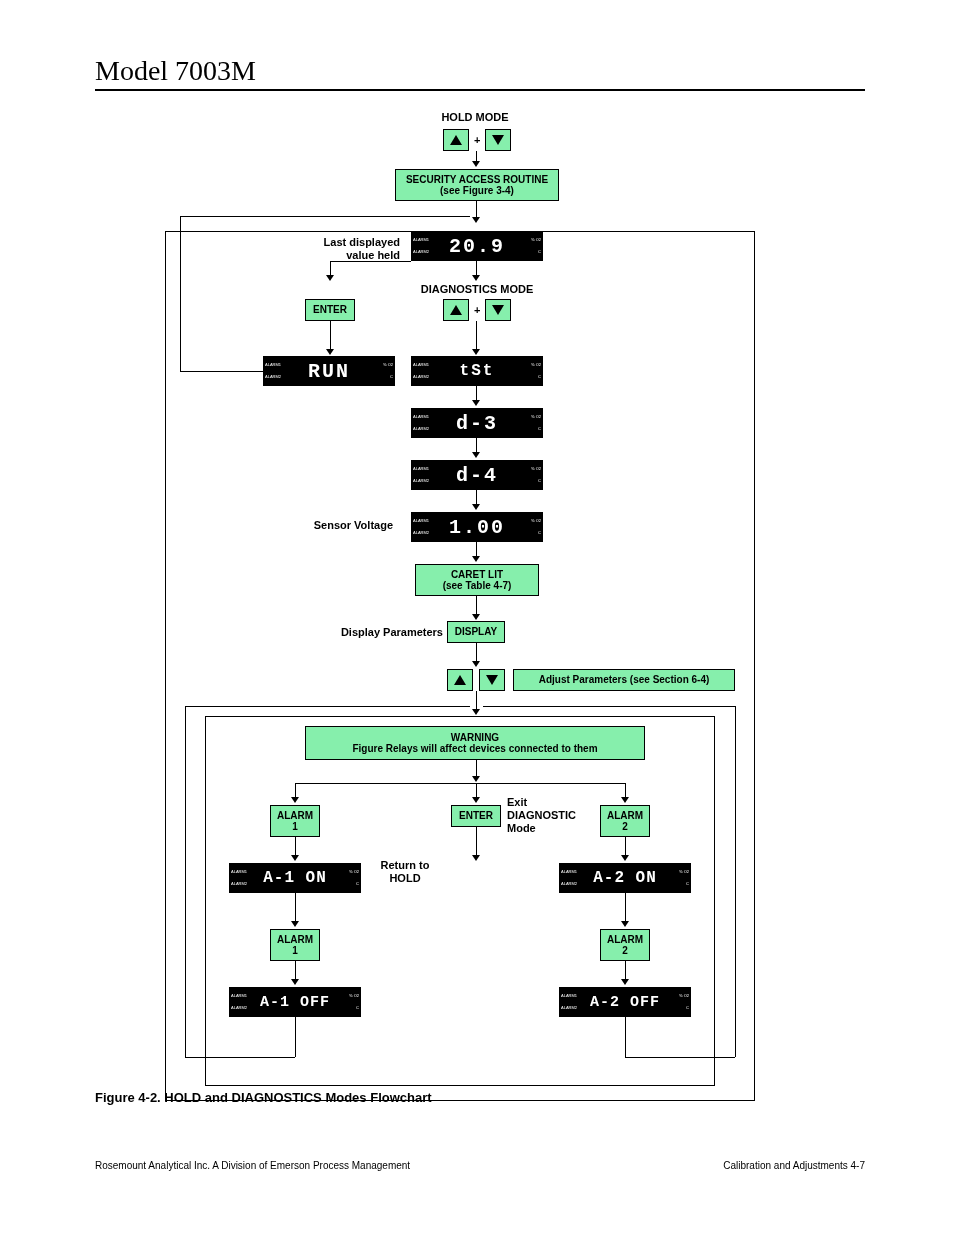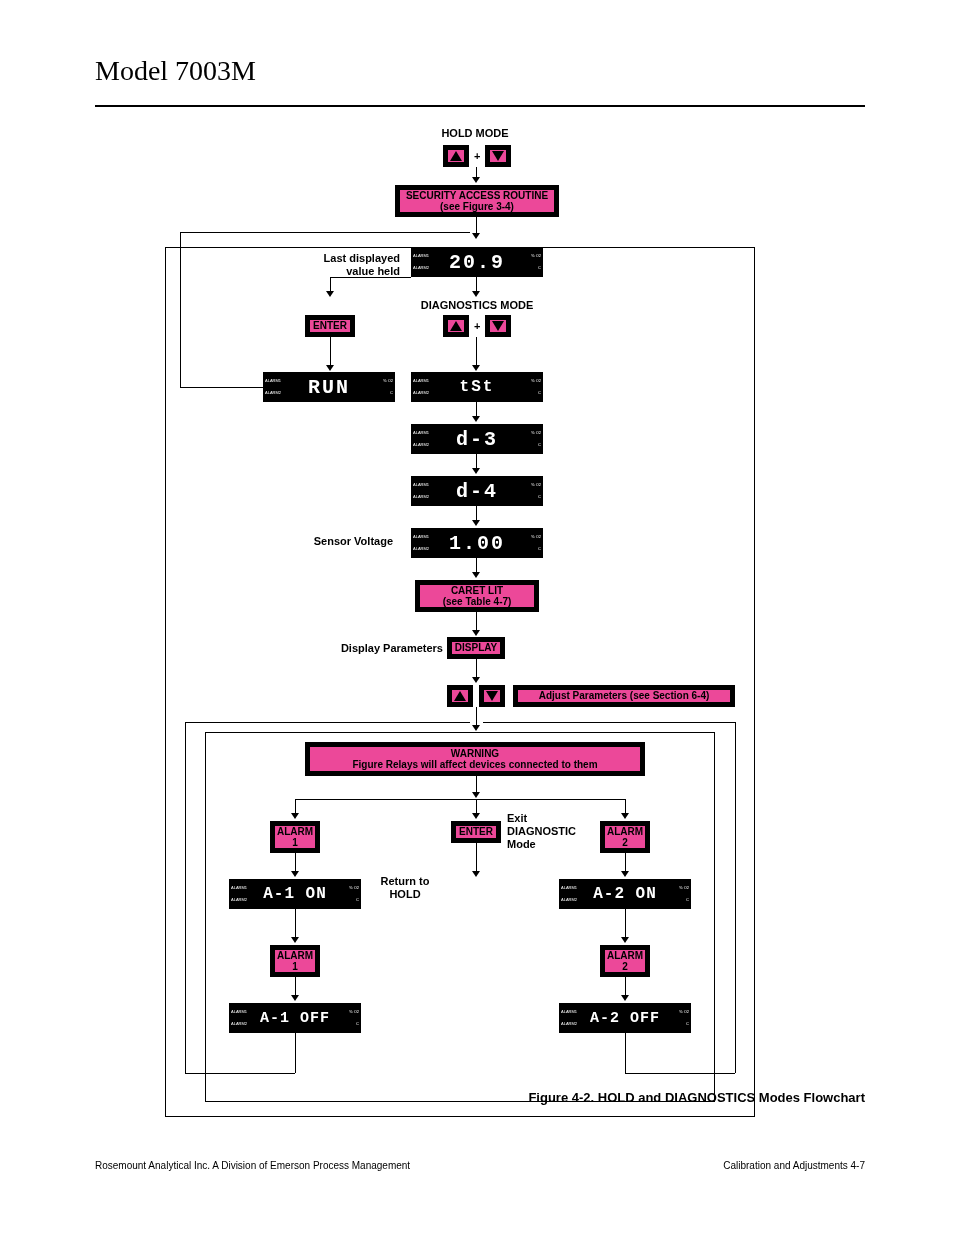--- a/index.html
+++ b/index.html
@@ -15,21 +15,21 @@
     position: absolute;
     left: 95px;
     top: 55px;
     width: 770px;
   }
   .header-row {
     display: flex;
     justify-content: space-between;
     align-items: flex-end;
     border-bottom: 2px solid #000;
-    padding-bottom: 18px;
+    padding-bottom: 2px;
   }
   .model-title { font-size: 28px; font-weight: normal; font-family: "Times New Roman", serif;}
   .hdr-right { text-align: right; font-size: 12px; line-height: 1.2;}
   .hdr-right .opman { font-weight: bold; font-size: 15px;}
   .diagram {
     position: relative;
     width: 770px;
     height: 1010px;
     margin-top: 10px;
   }
@@ -41,22 +41,22 @@
     position: absolute;
     font-size: 11px;
     font-weight: bold;
     text-align: center;
     line-height: 1.2;
   }
   .lbl.left { text-align: right; }
   .lbl.leftc { text-align: left; }
   .box {
     position: absolute;
-    border: 5px solid #000000;
-    background: #ec4899;
+    border: 1px solid #000000;
+    background: #86efac;
     display: flex;
     align-items: center;
     justify-content: center;
     font-size: 10px;
     font-weight: bold;
     text-align: center;
     line-height: 1.15;
     padding: 1px 3px;
   }
   .keybox { width: 26px; height: 22px; }
@@ -99,21 +99,21 @@
     border-right: 4px solid transparent;
     border-top: 6px solid #000;
   }
   .vline { position: absolute; width: 1px; background: #000;}
   .hline { position: absolute; height: 1px; background: #000;}
   .tri-up { display:inline-block; width:0;height:0;border-left:6px solid transparent;border-right:6px solid transparent;border-bottom:10px solid #000;}
   .tri-dn { display:inline-block; width:0;height:0;border-left:6px solid transparent;border-right:6px solid transparent;border-top:10px solid #000;}
   .caption {
     position: absolute;
     width: 770px;
-    text-align: right;
+    text-align: left;
     font-size: 13px;
     font-weight: bold;
   }
   .footer {
     position: absolute;
     left: 95px;
     width: 770px;
     top: 1160px;
     font-size: 10px;
     display: flex;

